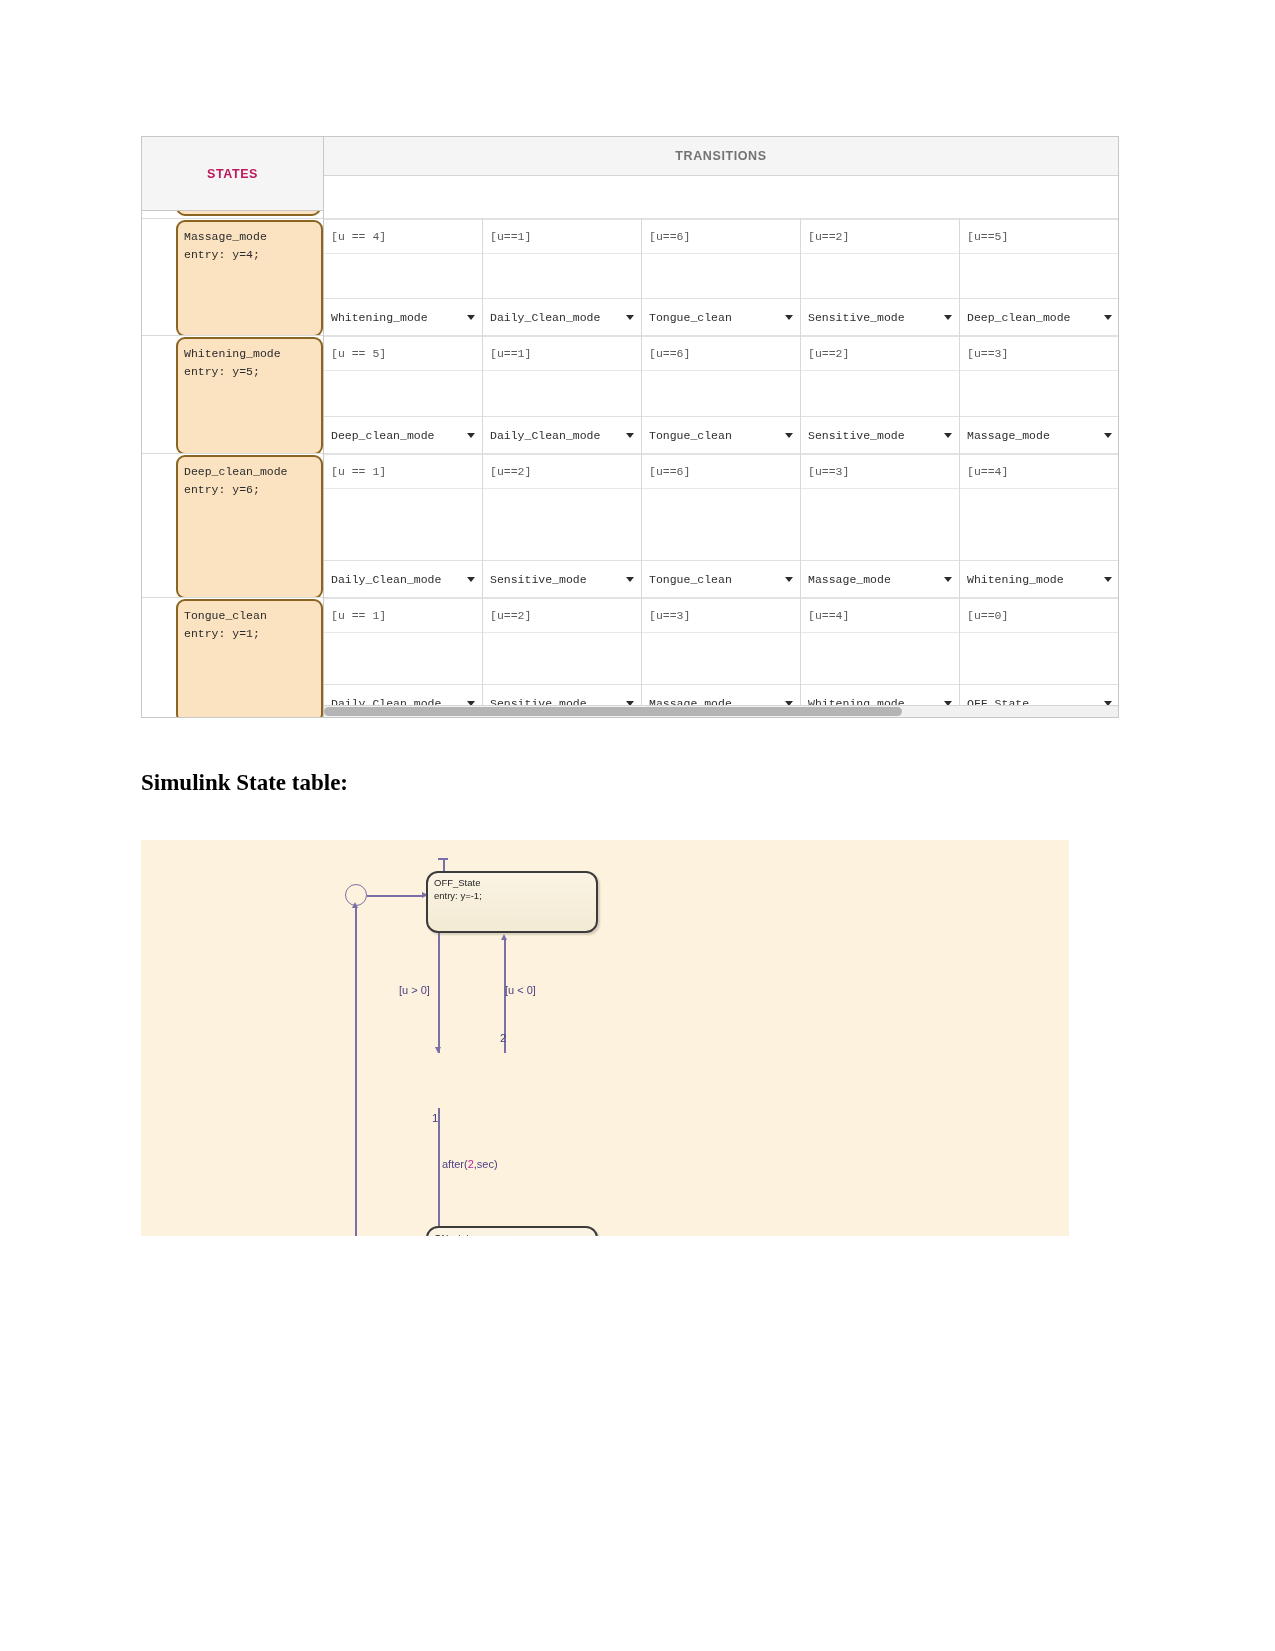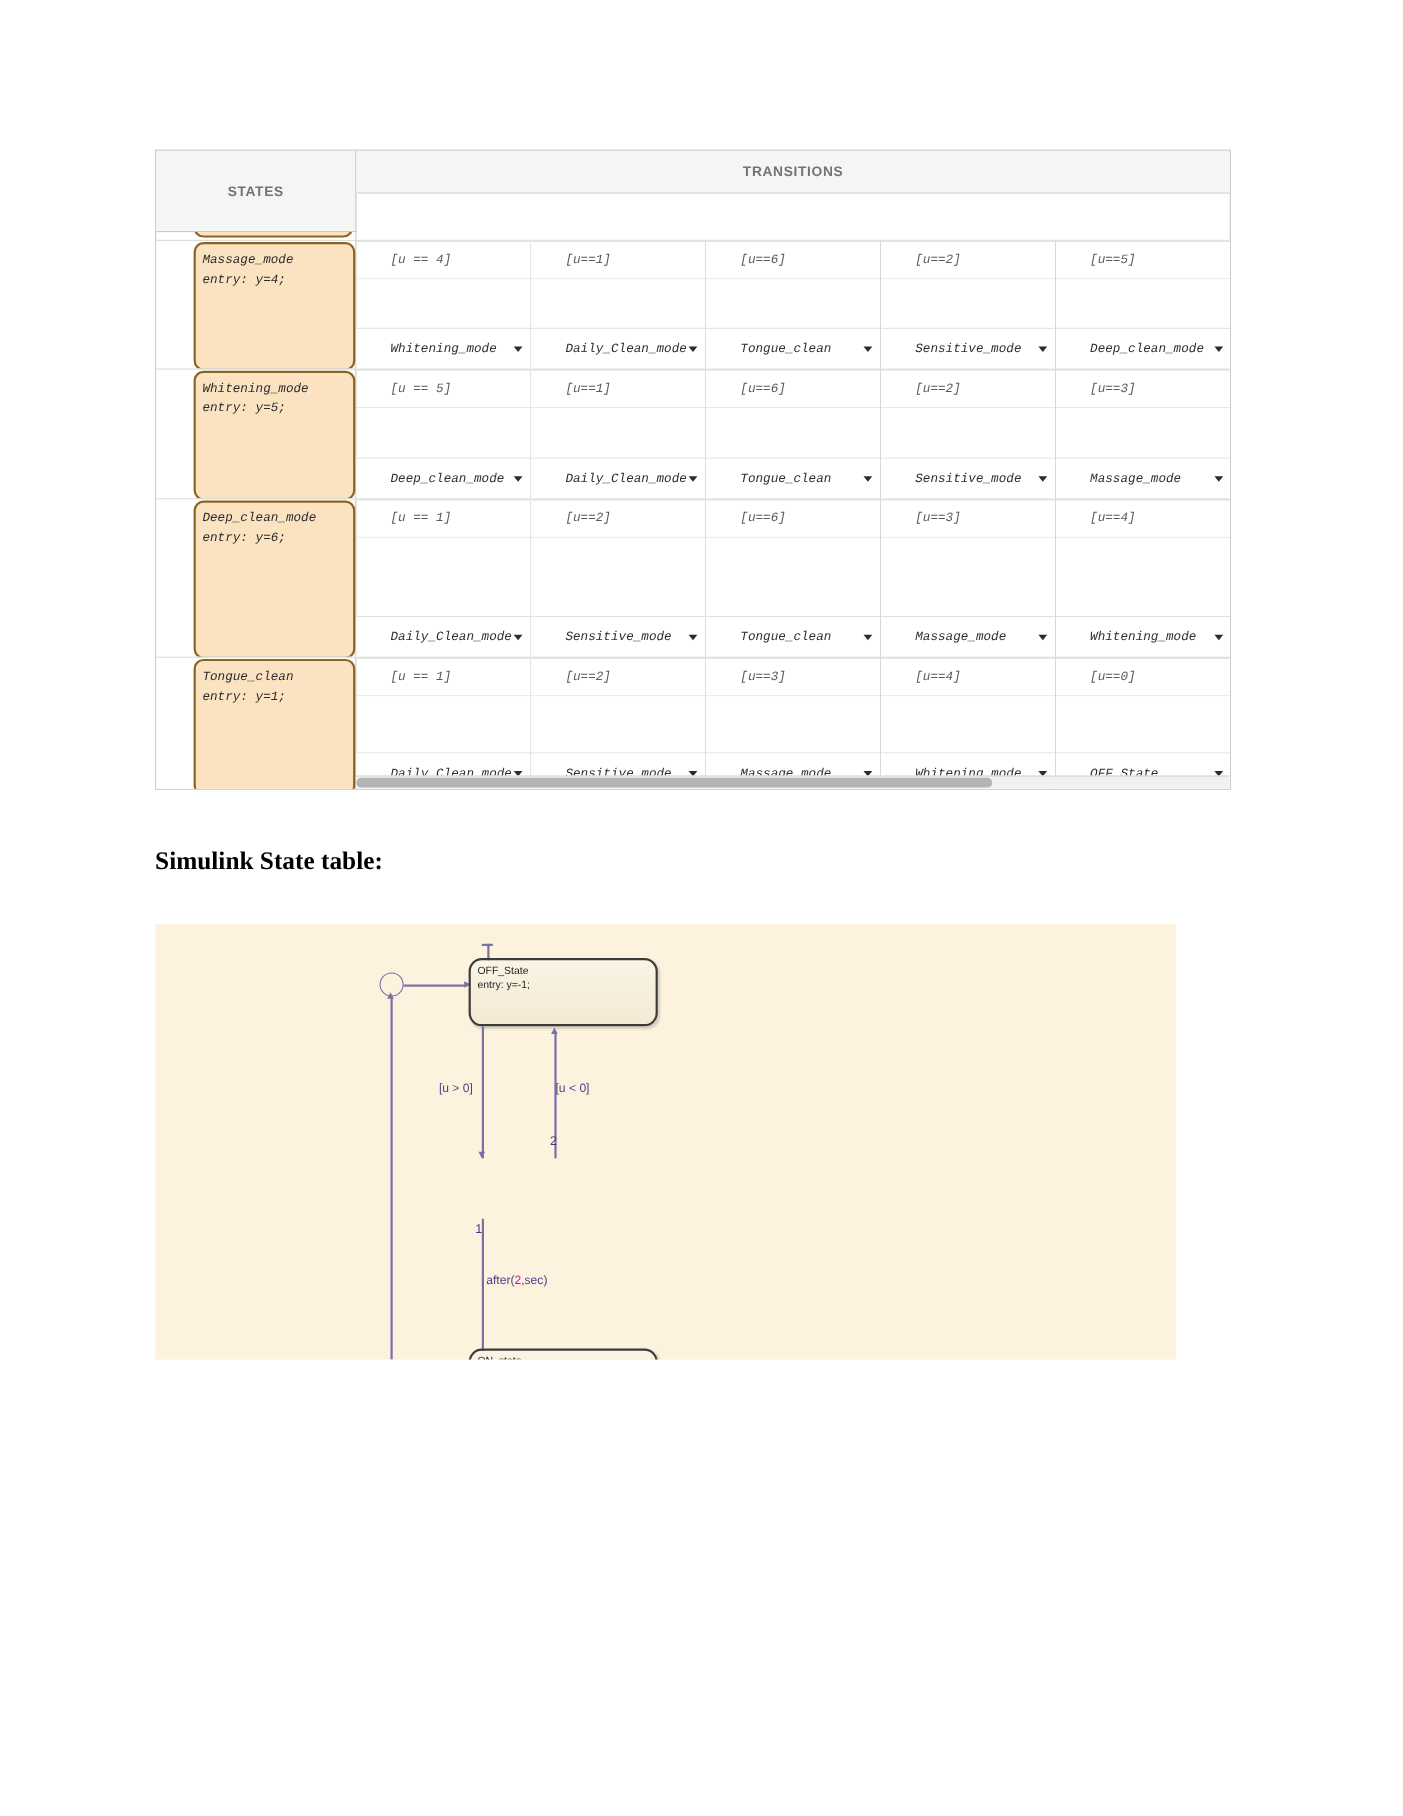--- a/index.html
+++ b/index.html
@@ -45,21 +45,21 @@
     border-right: 1px solid #c8c8c8;
     border-bottom: 1px solid #c8c8c8;
     box-sizing: border-box;
     display: flex;
     align-items: center;
     justify-content: center;
   }
   .hdr-states span {
     font-size: 12.5px;
     font-weight: bold;
-    color: #737373;
+    color: #be185d;
     letter-spacing: 0.6px;
   }
   .hdr-trans-top {
     position: absolute;
     left: 182px; top: 0;
     right: 0;
     height: 39px;
     background: #f5f5f5;
     border-bottom: 1px solid #d5d5d5;
     box-sizing: border-box;
@@ -100,21 +100,20 @@
     color: #3a3a3a;
     letter-spacing: 0.2px;
   }
 
   
   .stt-body {
     position: absolute;
     left: 0; top: 74px;
     width: 100%;
     bottom: 12px;
-    font-style: italic;
   }
 
   
   .partial-top {
     position: absolute;
     left: 0; top: 0;
     width: 182px;
     height: 7px;
     overflow: hidden;
     border-right: 1px solid #c8c8c8;
@@ -201,21 +200,20 @@
     padding-left: 7px;
     padding-right: 6px;
     background: #ffffff;
     position: relative;
   }
   .cellmono {
     font-family: "Liberation Mono", monospace;
     font-size: 11.5px;
     color: #2e2e2e;
     white-space: pre;
-    margin-left: 24px;
   }
   .cond-text { color: #5a5a5a; }
   .dest-text { flex: 1 1 auto; }
   .caret {
     flex: 0 0 auto;
     width: 10px;
     height: 10px;
     position: relative;
   }
   .caret::after {

